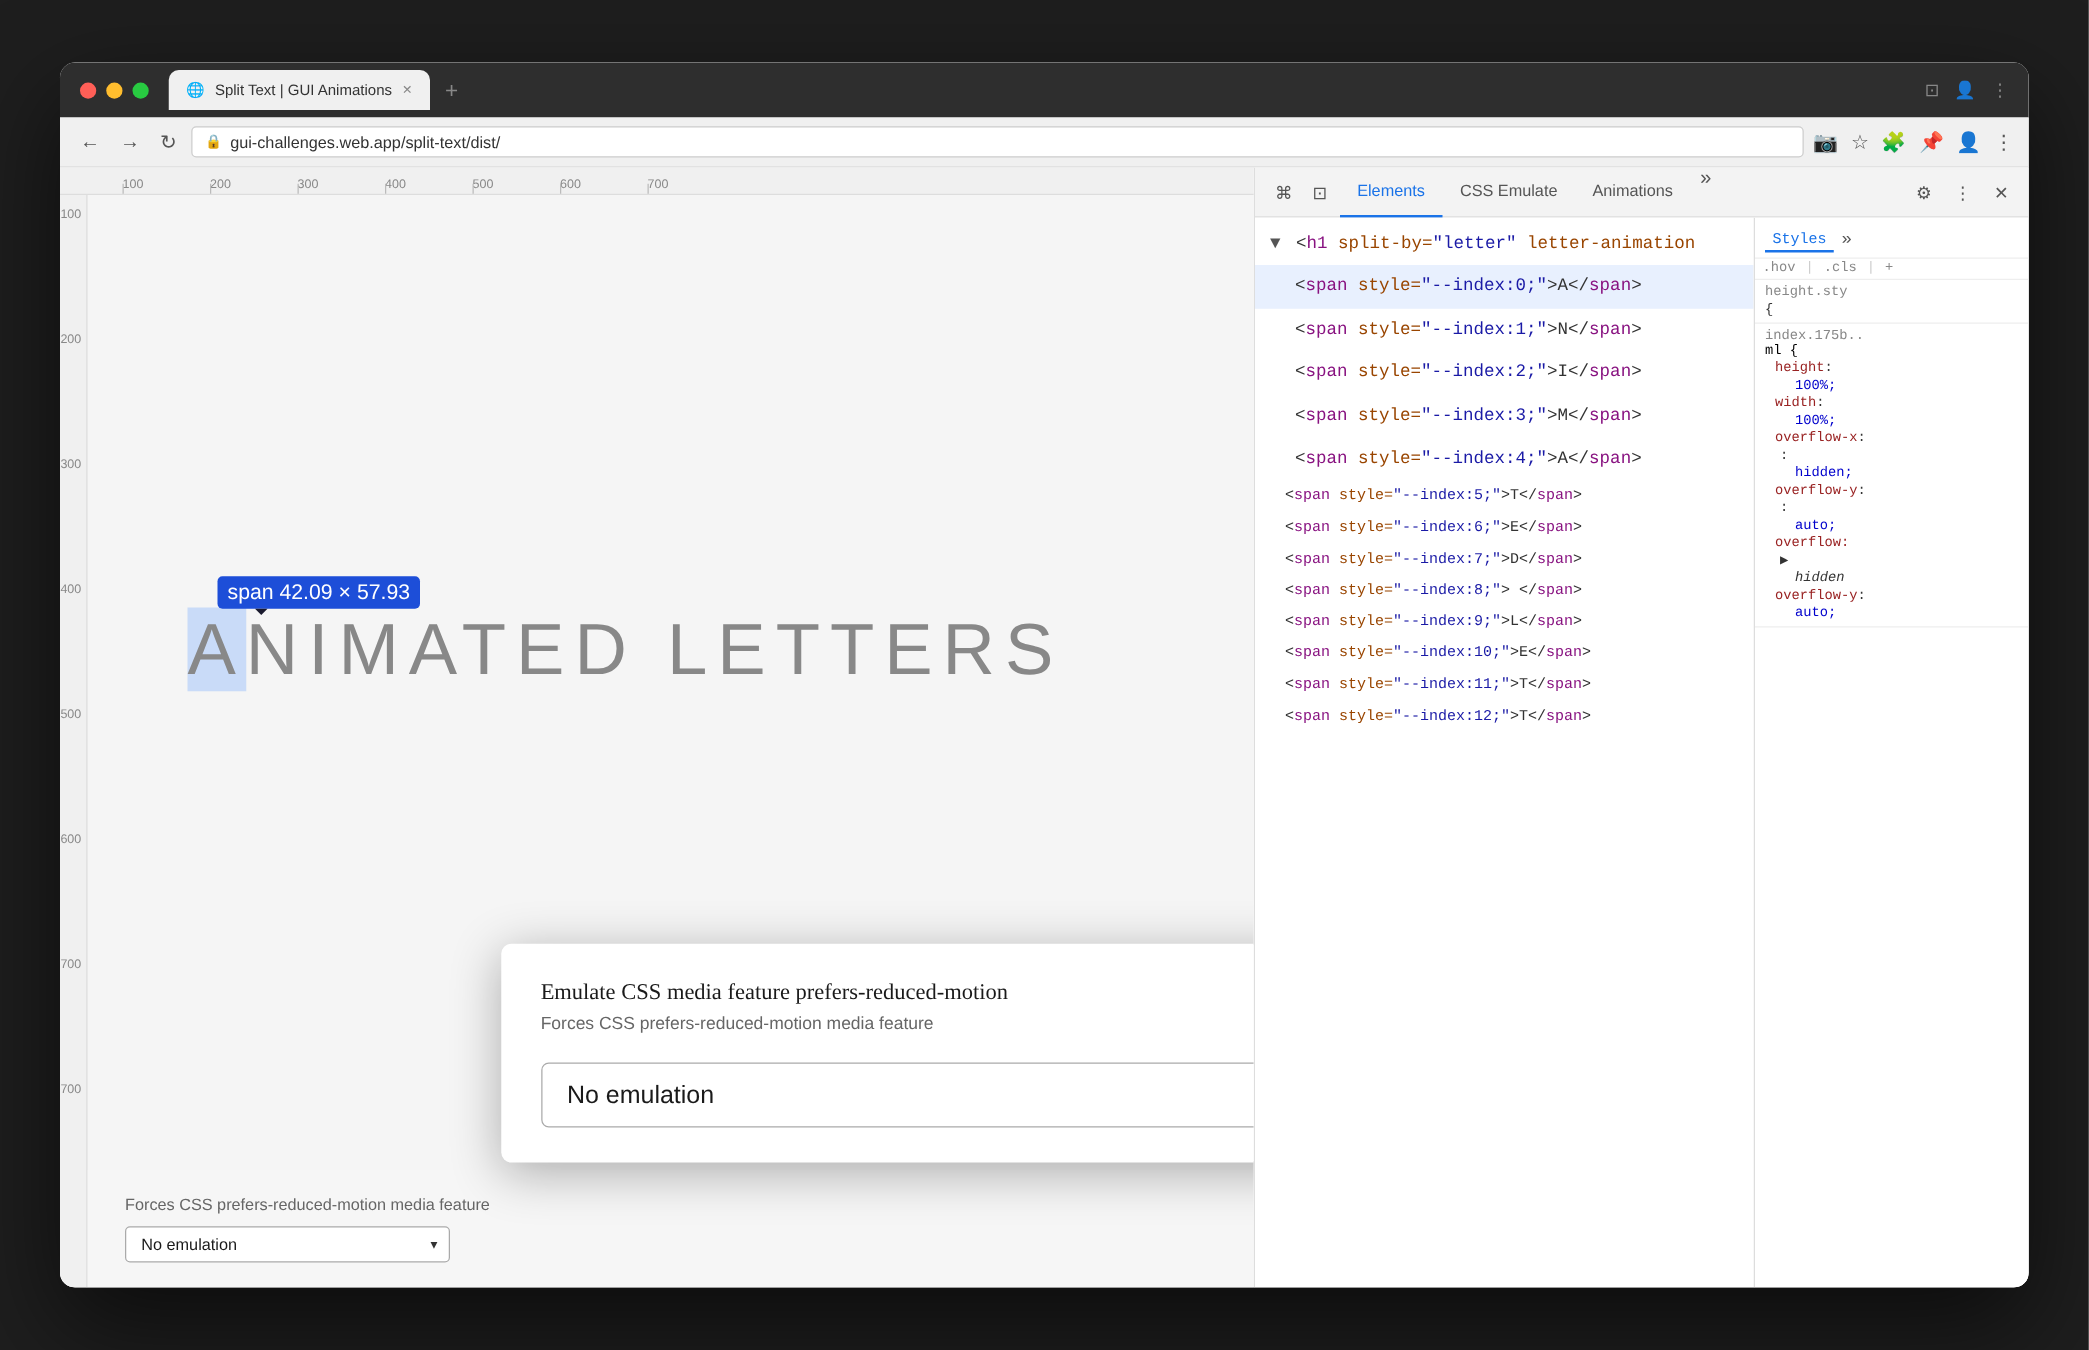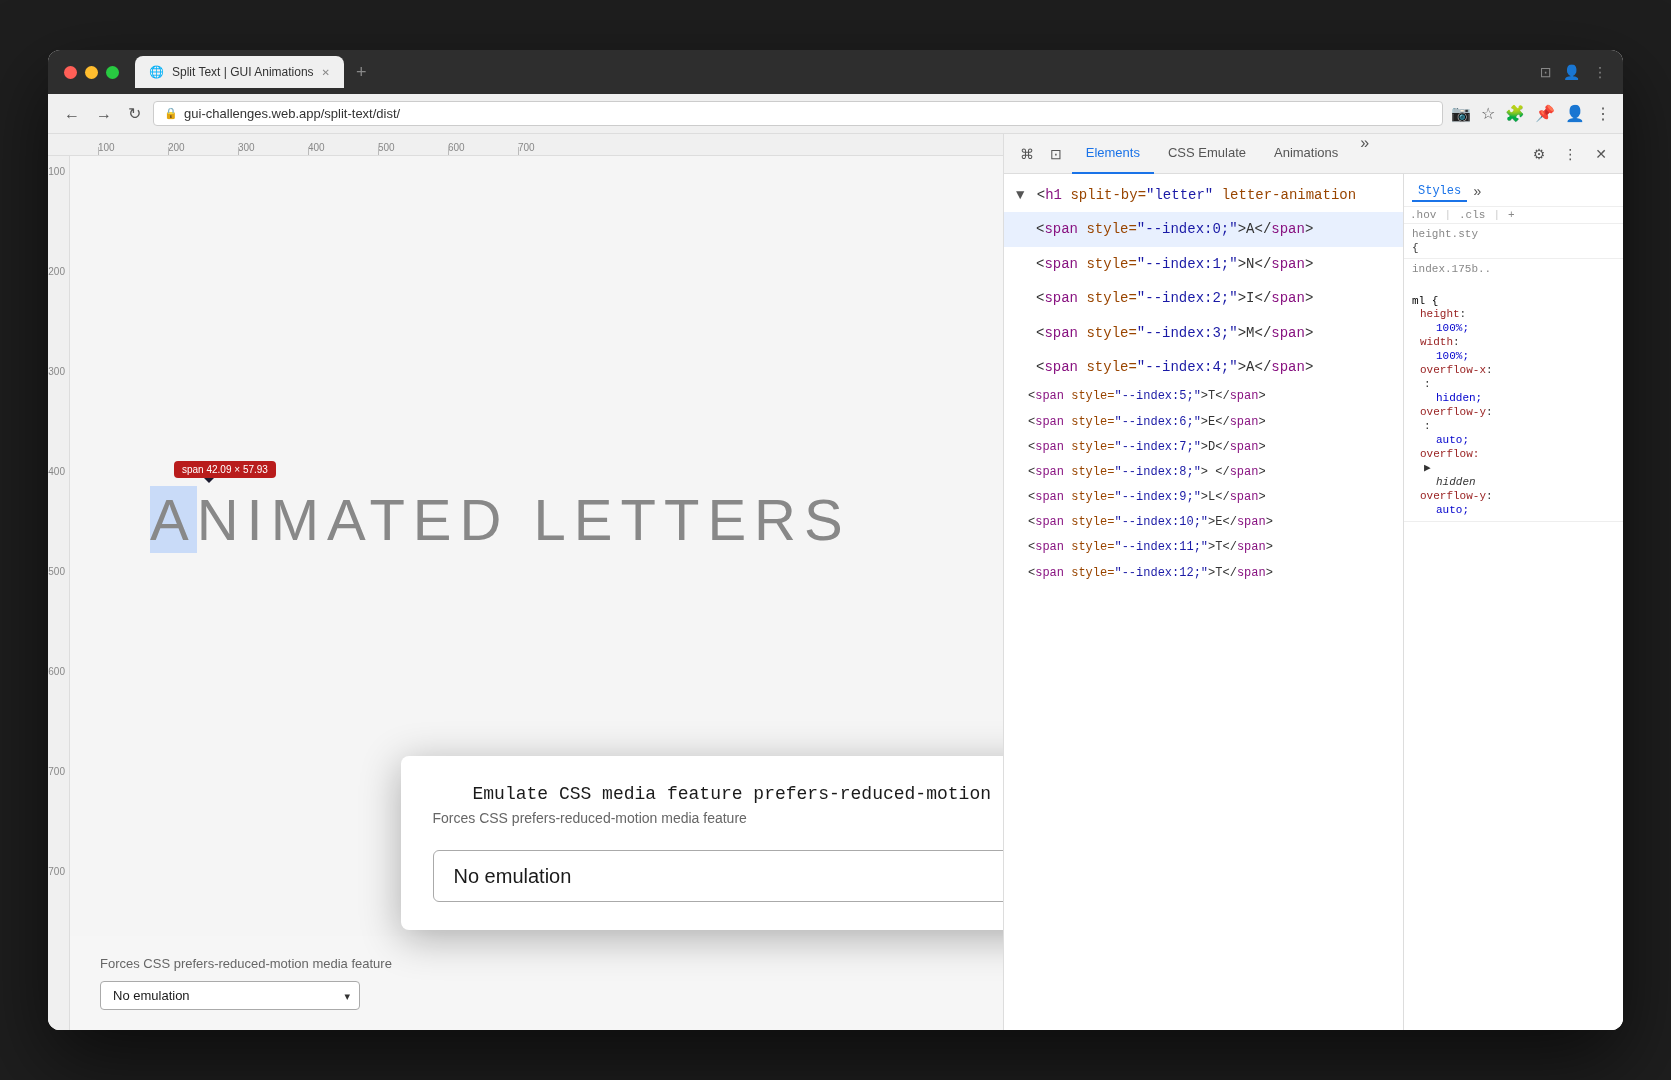--- a/index.html
+++ b/index.html
@@ -242,23 +242,23 @@
       display: inline-block;
       background: rgba(100, 160, 255, 0.3);
       color: #888;
     }
 
     
     .span-tooltip {
       position: absolute;
       top: 305px;
       left: 104px;
-      background: #b91c1c;
+      background: #1d4ed8;
       color: #fff;
-      font-size: 10px;
+      font-size: 17px;
       padding: 3px 8px;
       border-radius: 4px;
       white-space: nowrap;
       z-index: 20;
     }
     .span-tooltip::after {
       content: '';
       position: absolute;
       bottom: -5px;
       left: 30px;
@@ -415,22 +415,21 @@
       border-radius: 8px;
       box-shadow: 0 8px 40px rgba(0,0,0,0.3);
       padding: 28px 32px;
       z-index: 100;
     }
     .emulation-title {
       font-size: 18px;
       color: #1a1a1a;
       font-weight: 500;
       margin-bottom: 6px;
-      font-family: Liberation Mono, monospace;
-      margin-left: 40px;
+      font-family: Liberation Serif, serif;
     }
     .emulation-subtitle {
       font-size: 14px;
       color: #666;
       margin-bottom: 24px;
       font-family: -apple-system, sans-serif;
     }
     .emulation-select-wrapper {
       position: relative;
       width: 100%;
@@ -705,21 +704,21 @@
             <span>+</span>
           </div>
           <div class="style-rule">
             <div style="font-size:11px; color:#888; margin-bottom:2px;">height.sty</div>
             <div style="font-size:11px; color:#333;">{</div>
           </div>
           <div class="style-rule">
             <div style="font-size:11px;">
               <span style="color:#888;">index.175b..</span>
             </div>
-            <div style="font-size:11px; margin-top:20px;">
+            <div style="font-size:11px; margin-top:0;">
               <span>ml {</span>
             </div>
             <div style="padding-left:8px;">
               <div>
                 <span class="style-prop">height</span><span style="color:#333; font-size:11px;">:</span>
                 <br><span style="padding-left:16px; color:#00c; font-size:11px;">100%;</span>
               </div>
               <div>
                 <span class="style-prop">width</span><span style="color:#333; font-size:11px;">:</span>
                 <br><span style="padding-left:16px; color:#00c; font-size:11px;">100%;</span>

